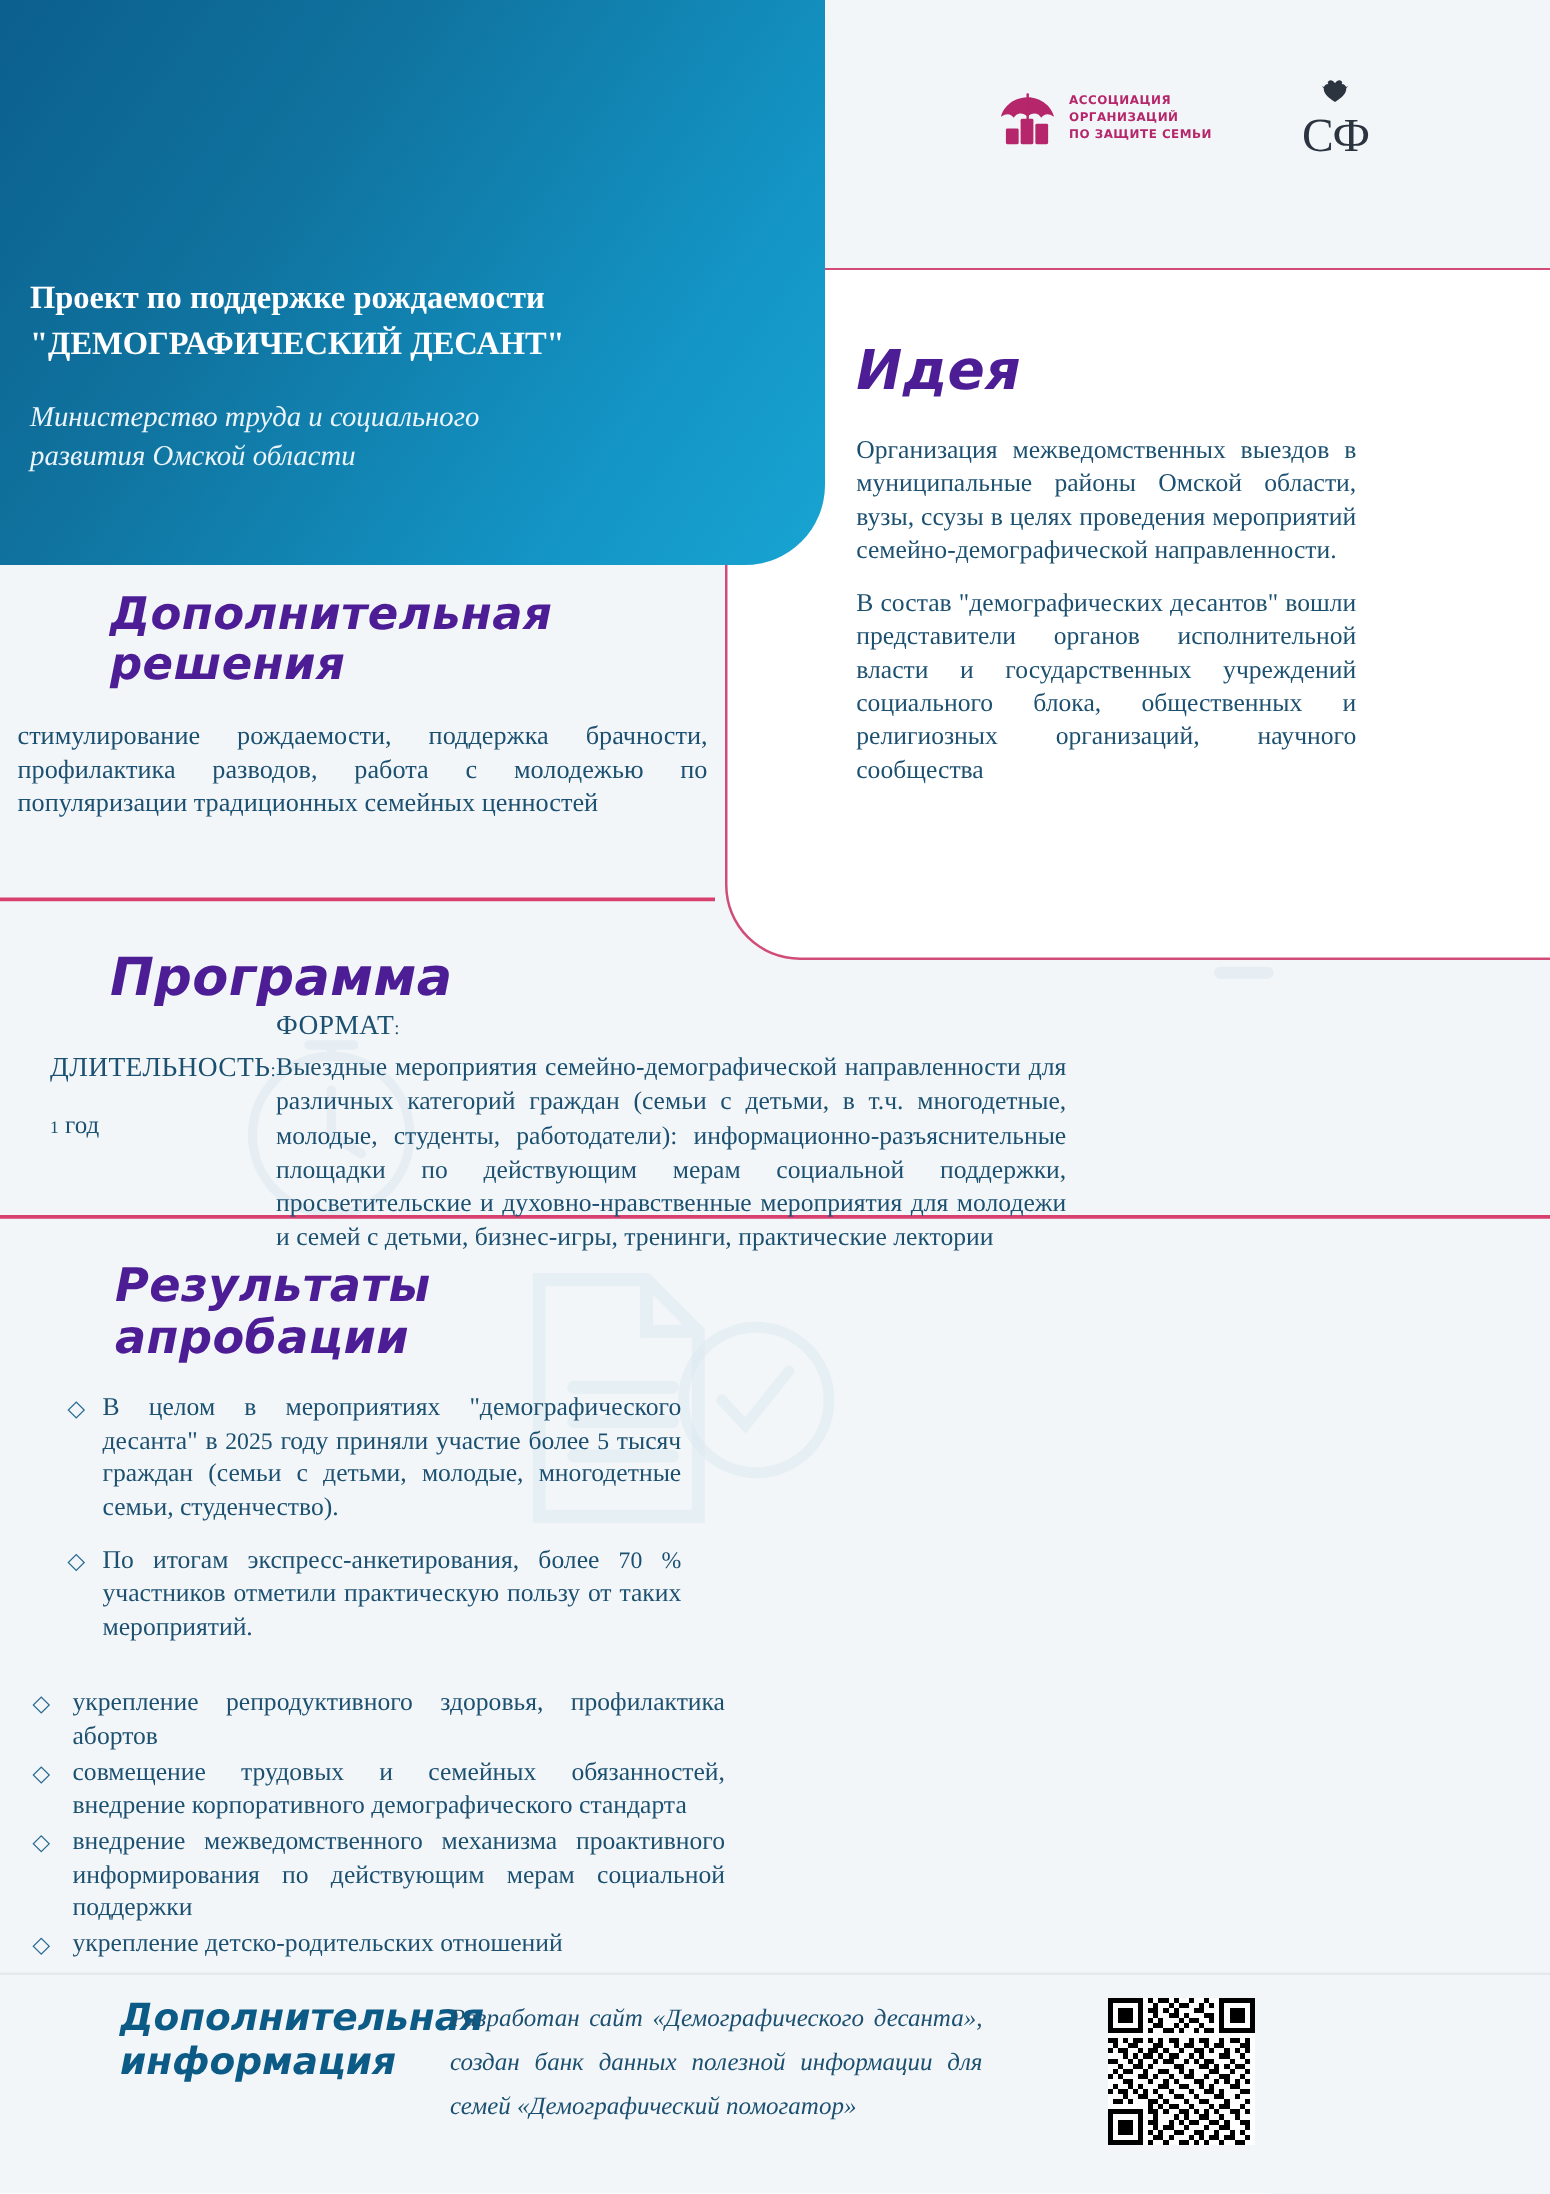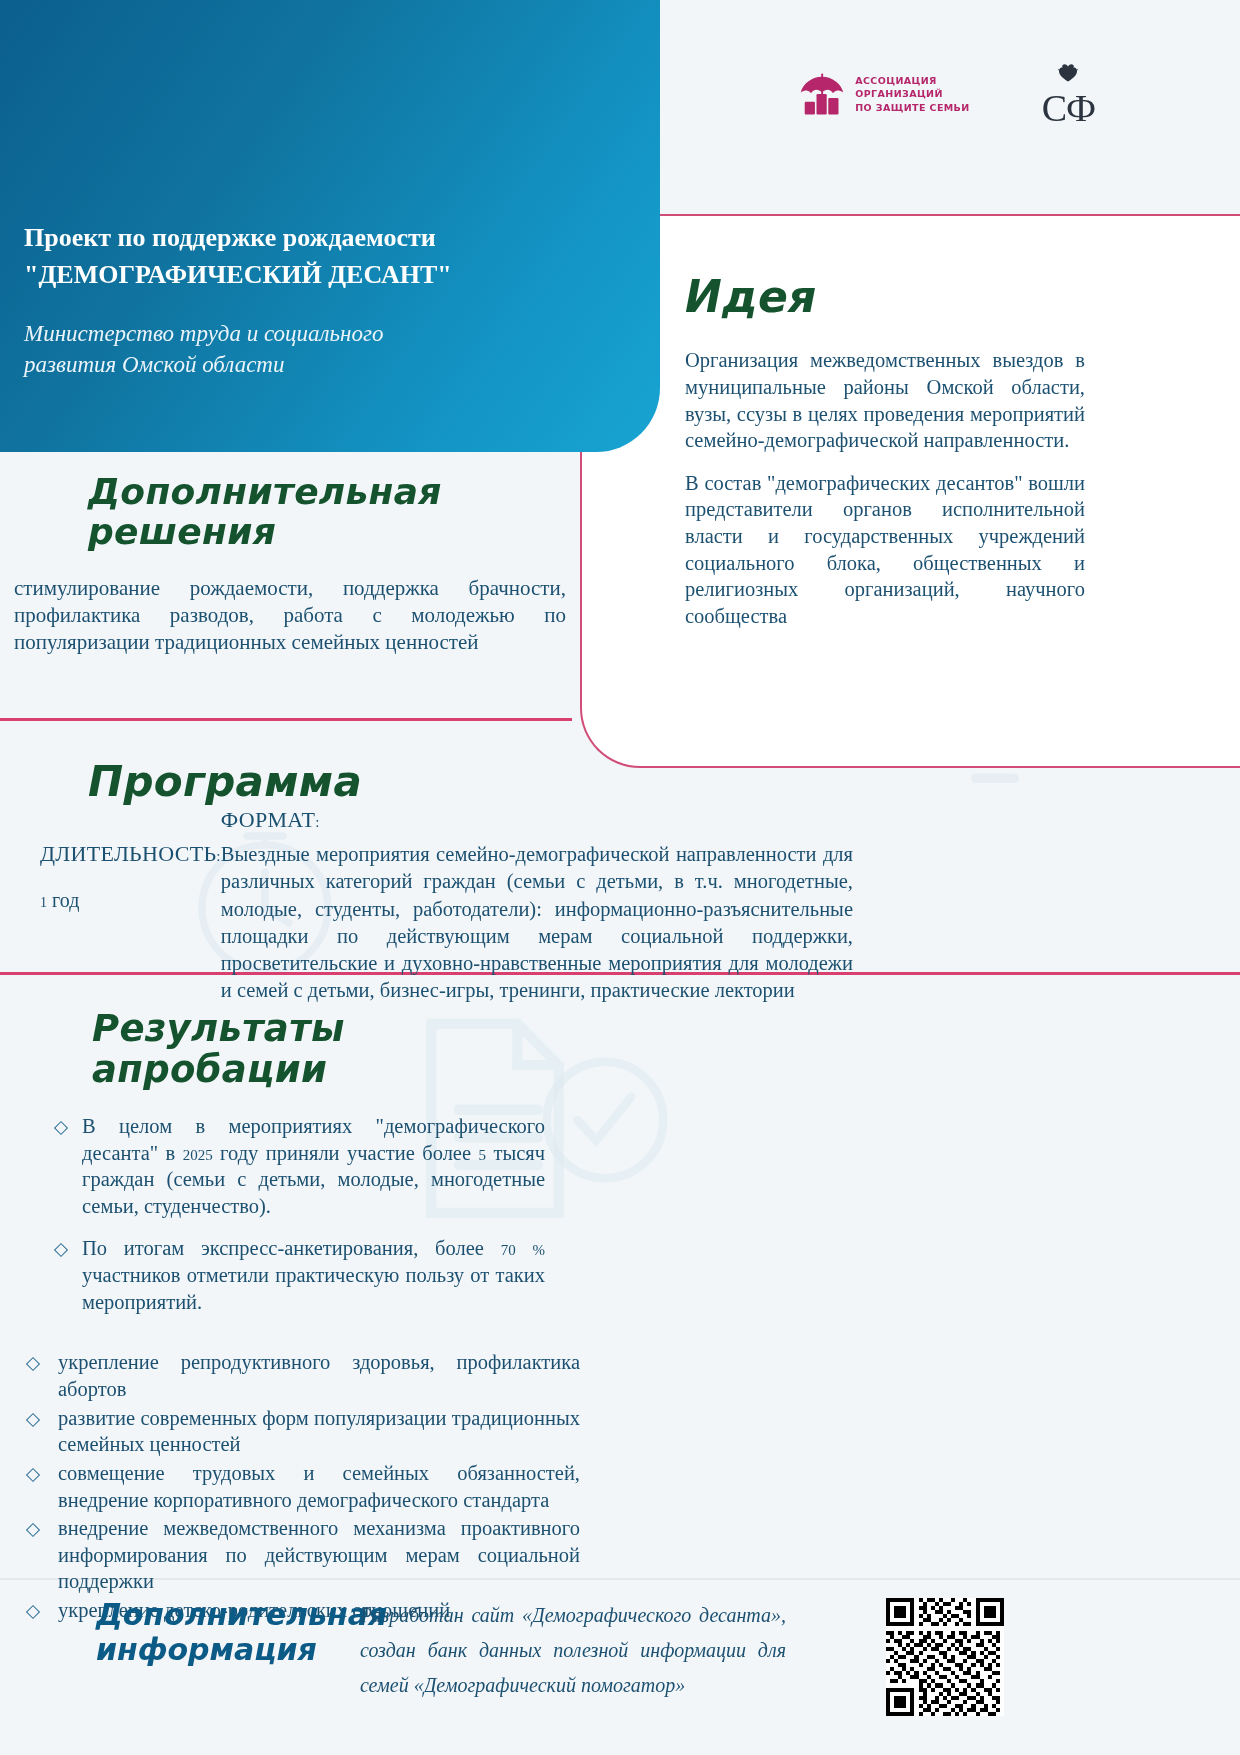--- a/index.html
+++ b/index.html
@@ -108,21 +108,21 @@
     left: 685px; top: 272px;
     width: 400px;
     z-index: 4;
   }
 
   
   .h-script {
     font-family: "DejaVu Sans", sans-serif;
     font-style: italic;
     font-weight: 700;
-    color: #14532d;
+    color: #4c1d95;
     letter-spacing: .3px;
     line-height: 1.12;
   }
   .body-serif {
     font-family: "Liberation Serif", serif;
     color: #1c5070;
     text-align: justify;
     line-height: 1.3;
   }
 
@@ -191,21 +191,21 @@
     position: absolute;
     left: 36px; top: 10px;
     width: 8px; height: 8px;
     border: 1.4px solid #2a6c93;
     transform: rotate(45deg);
   }
   .soc-col ul.diamond li { padding-left: 58px; margin-bottom: 2px; }
   .soc-col ul.diamond li::before { left: 28px; }
   .res-col ul.diamond { margin-top: 22px; }
   .res-col ul.diamond li { margin-bottom: 16px; }
-  .res-col .num { font-size: 15px; }
+  .res-col .num { font-size: 19px; }
 
   
   .footer { position: absolute; left: 0; bottom: 0; width: 1004px; height: 175px; z-index: 4; }
   .footer-inner { display: flex; align-items: flex-start; padding-top: 18px; }
   .foot-head {
     width: 360px;
     padding-left: 96px;
     box-sizing: border-box;
     font-family: "DejaVu Sans", sans-serif;
     font-style: italic;
@@ -347,21 +347,20 @@
         <div class="h-script" style="white-space:pre-line;">Результаты
 апробации</div>
         <ul class="diamond">
           <li><span>В целом в мероприятиях "демографического десанта" в </span><span class="num">2025</span><span> году приняли участие более </span><span class="num">5</span><span> тысяч граждан (семьи с детьми, молодые, многодетные семьи, студенчество).</span></li>
           <li><span>По итогам экспресс-анкетирования, более </span><span class="num">70</span><span> </span><span class="num">%</span><span> участников отметили практическую пользу от таких мероприятий.</span></li>
         </ul>
       </div>
       <div class="soc-col">
         <ul class="diamond">
           <li>укрепление репродуктивного здоровья, профилактика абортов</li>
-          <li>развитие современных форм популяризации традиционных семейных ценностей</li>
           <li>совмещение трудовых и семейных обязанностей, внедрение корпоративного демографического стандарта</li>
           <li>внедрение межведомственного механизма проактивного информирования по действующим мерам социальной поддержки</li>
           <li>укрепление детско-родительских отношений</li>
         </ul>
       </div>
     </div>
   </div>
   <div class="rule-pink" style="left:0; top:1578px; width:1240px; height:2px; background:#e6e9ec;"></div>
 
   <div class="footer">

